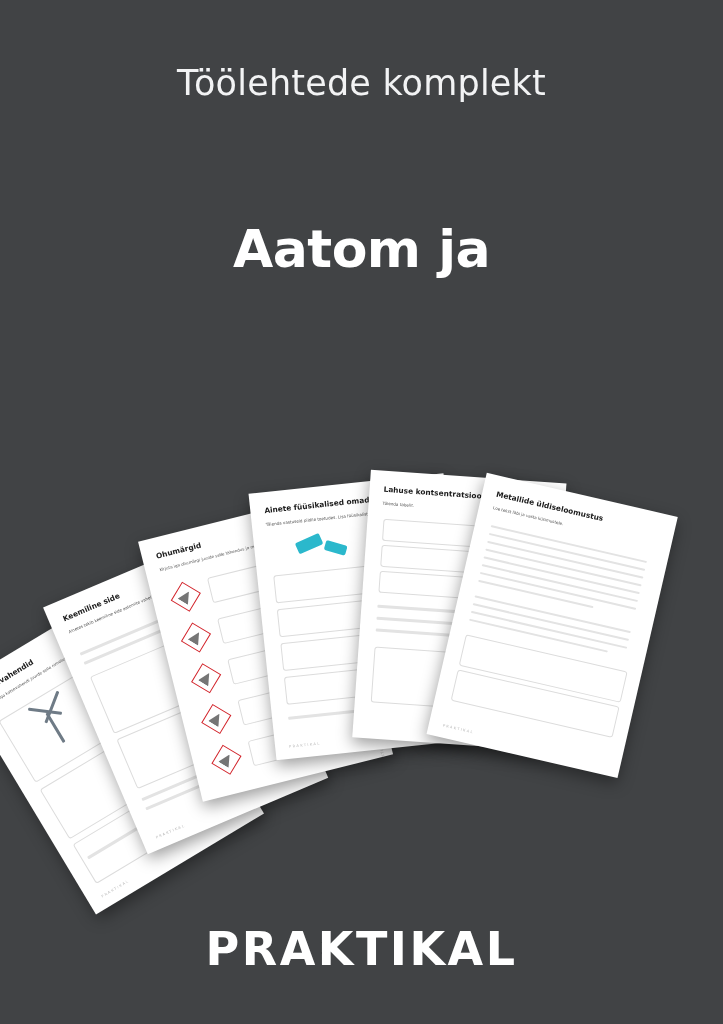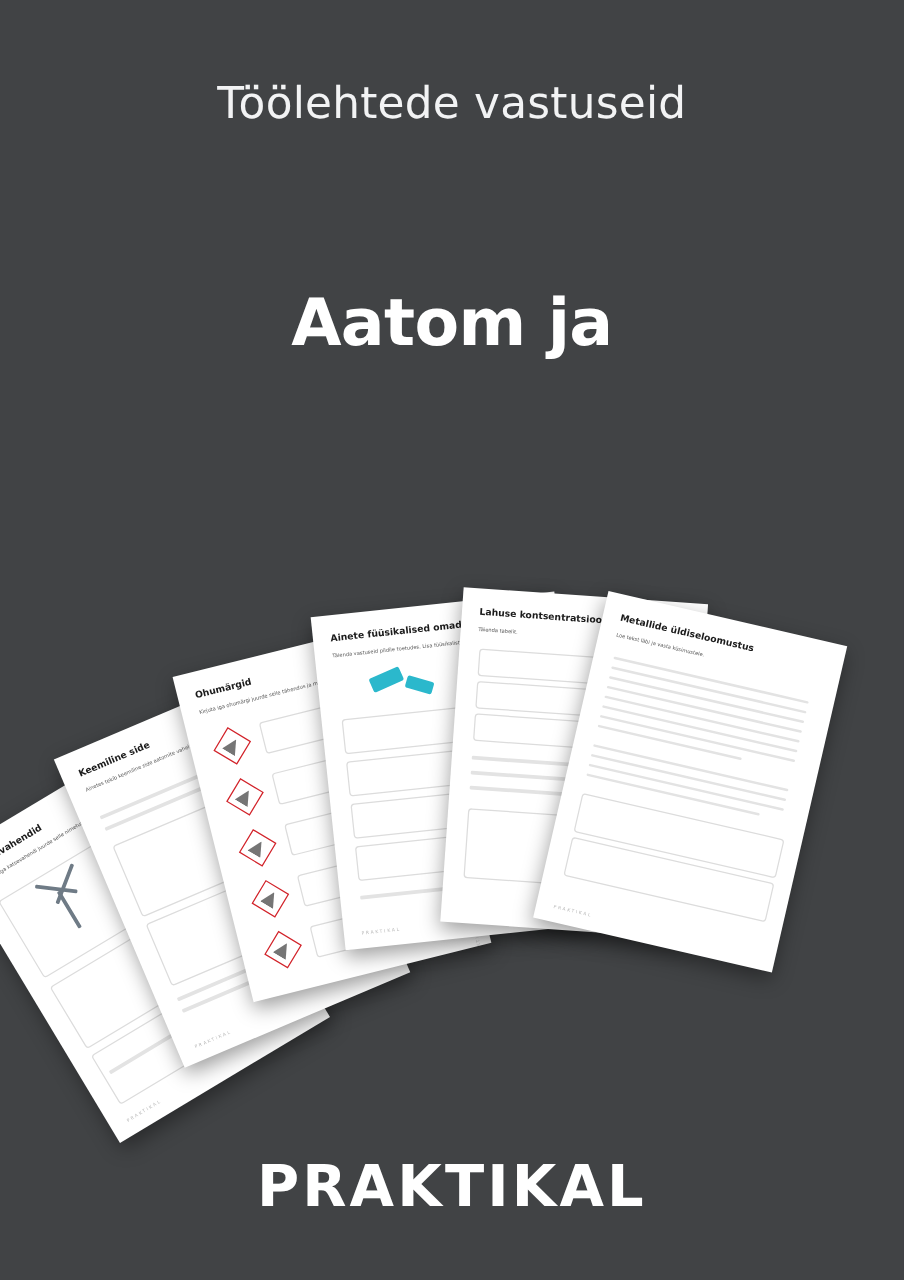--- a/index.html
+++ b/index.html
@@ -28,21 +28,21 @@
     right: 0;
     text-align: center;
     color: #f2f3f4;
     font-size: 35px;
     font-weight: 400;
     letter-spacing: 0.2px;
     line-height: 1.2;
   }
   .title {
     position: absolute;
-    top: 228px;
+    top: 218px;
     left: 40px;
     right: 40px;
     text-align: center;
     color: #ffffff;
     font-size: 52px;
     font-weight: bold;
     line-height: 1.22;
     letter-spacing: -0.5px;
   }
   .brand {
@@ -159,21 +159,21 @@
   #sheet-3 { left: 200px; top: 100px; transform: rotate(-14deg); }
   #sheet-4 { left: 276px; top: 72px;  transform: rotate(-6deg); }
   #sheet-5 { left: 352px; top: 66px;  transform: rotate(4deg); }
   #sheet-6 { left: 424px; top: 78px;  transform: rotate(13deg); }
 </style>
 </head>
 <body>
 
 <div class="cover">
 
-  <div class="kicker">Töölehtede vastuseid</div>
+  <div class="kicker">Töölehtede komplekt</div>
 
   <div class="title">
     <span>Aatom ja</span><br>
   </div>
 
   <div class="fan">
 
     <div class="sheet" id="sheet-1">
       <div class="s-title">Katsevahendid</div>
       <div class="s-sub">Kirjuta iga katsevahendi juurde selle nimetus ja kasutusala.</div>

